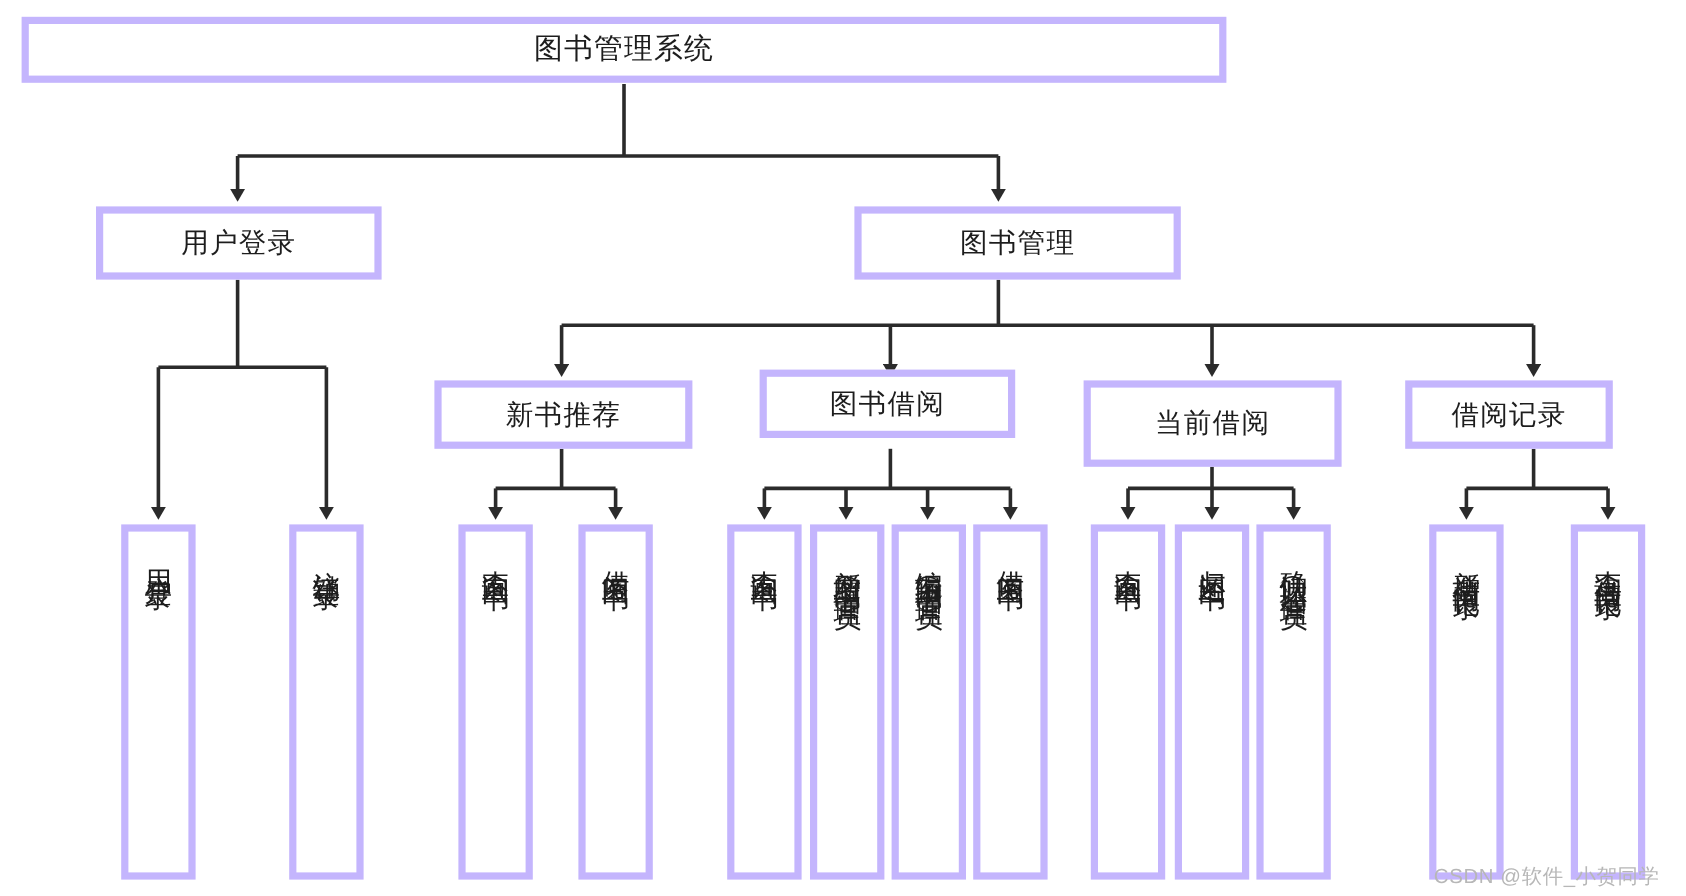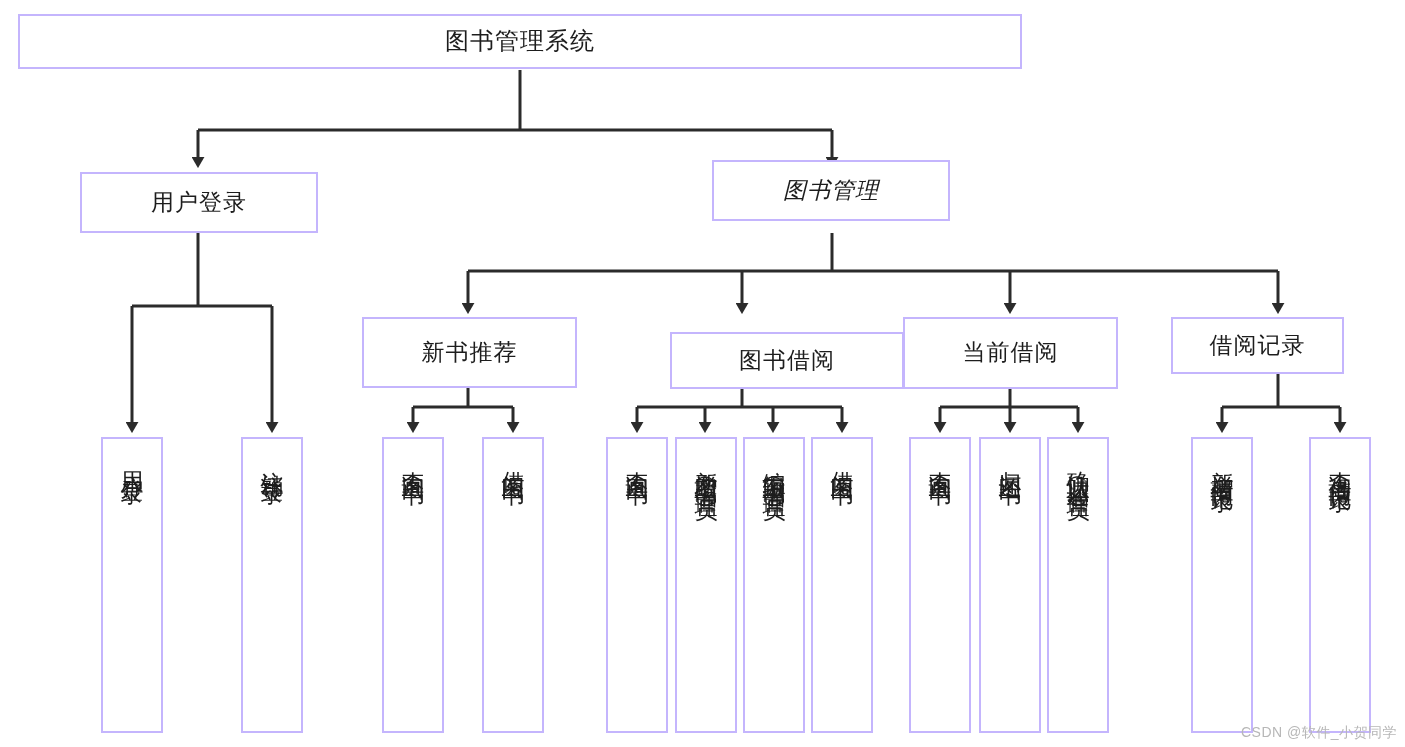--- a/index.html
+++ b/index.html
@@ -23,21 +23,21 @@
     left: 0;
     top: 0;
     width: 1405px;
     height: 747px;
     pointer-events: none;
   }
   .node {
     position: absolute;
     box-sizing: border-box;
     background: #ffffff;
-    border: 2px solid #c4b5fd;
+    border: 6px solid #c4b5fd;
     display: flex;
     align-items: center;
     justify-content: center;
     z-index: 3;
   }
   .node .label {
     color: #1d1d1d;
     text-align: center;
     line-height: 1.18;
     white-space: nowrap;
@@ -59,23 +59,23 @@
   .node.vert .label {
     writing-mode: vertical-rl;
     text-orientation: upright;
     font-size: 23px;
     letter-spacing: 4px;
     line-height: 1;
     white-space: nowrap;
   }
   #watermark {
     position: absolute;
-    right: 8px;
+    right: 22px;
     bottom: 5px;
-    font-size: 14px;
+    font-size: 17px;
     color: #b7b7b7;
     letter-spacing: 0.5px;
     z-index: 6;
     white-space: nowrap;
   }
 </style>
 </head>
 <body>
 
 <div id="canvas">
@@ -131,28 +131,28 @@
     </g>
   </svg>
 
   <div class="node horiz root" style="left:18px; top:14px; width:1004px; height:55px;">
     <span class="label">图书管理系统</span>
   </div>
 
   <div class="node horiz" style="left:80px; top:172px; width:238px; height:61px;">
     <span class="label">用户登录</span>
   </div>
-  <div class="node horiz" style="left:712px; top:160px; width:238px; height:61px;font-style:italic;">
+  <div class="node horiz" style="left:712px; top:172px; width:272px; height:61px;">
     <span class="label">图书管理</span>
   </div>
 
-  <div class="node horiz" style="left:362px; top:317px; width:215px; height:71px;">
+  <div class="node horiz" style="left:362px; top:317px; width:215px; height:57px;">
     <span class="label">新书推荐</span>
   </div>
-  <div class="node horiz" style="left:633px; top:332px; width:234px; height:57px;margin-left:37px;">
+  <div class="node horiz" style="left:633px; top:308px; width:213px; height:57px;">
     <span class="label">图书借阅</span>
   </div>
   <div class="node horiz" style="left:903px; top:317px; width:215px; height:72px;">
     <span class="label">当前借阅</span>
   </div>
   <div class="node horiz" style="left:1171px; top:317px; width:173px; height:57px;">
     <span class="label">借阅记录</span>
   </div>
 
   <div class="node vert" style="left:101px; top:437px; width:62px; height:296px;">

